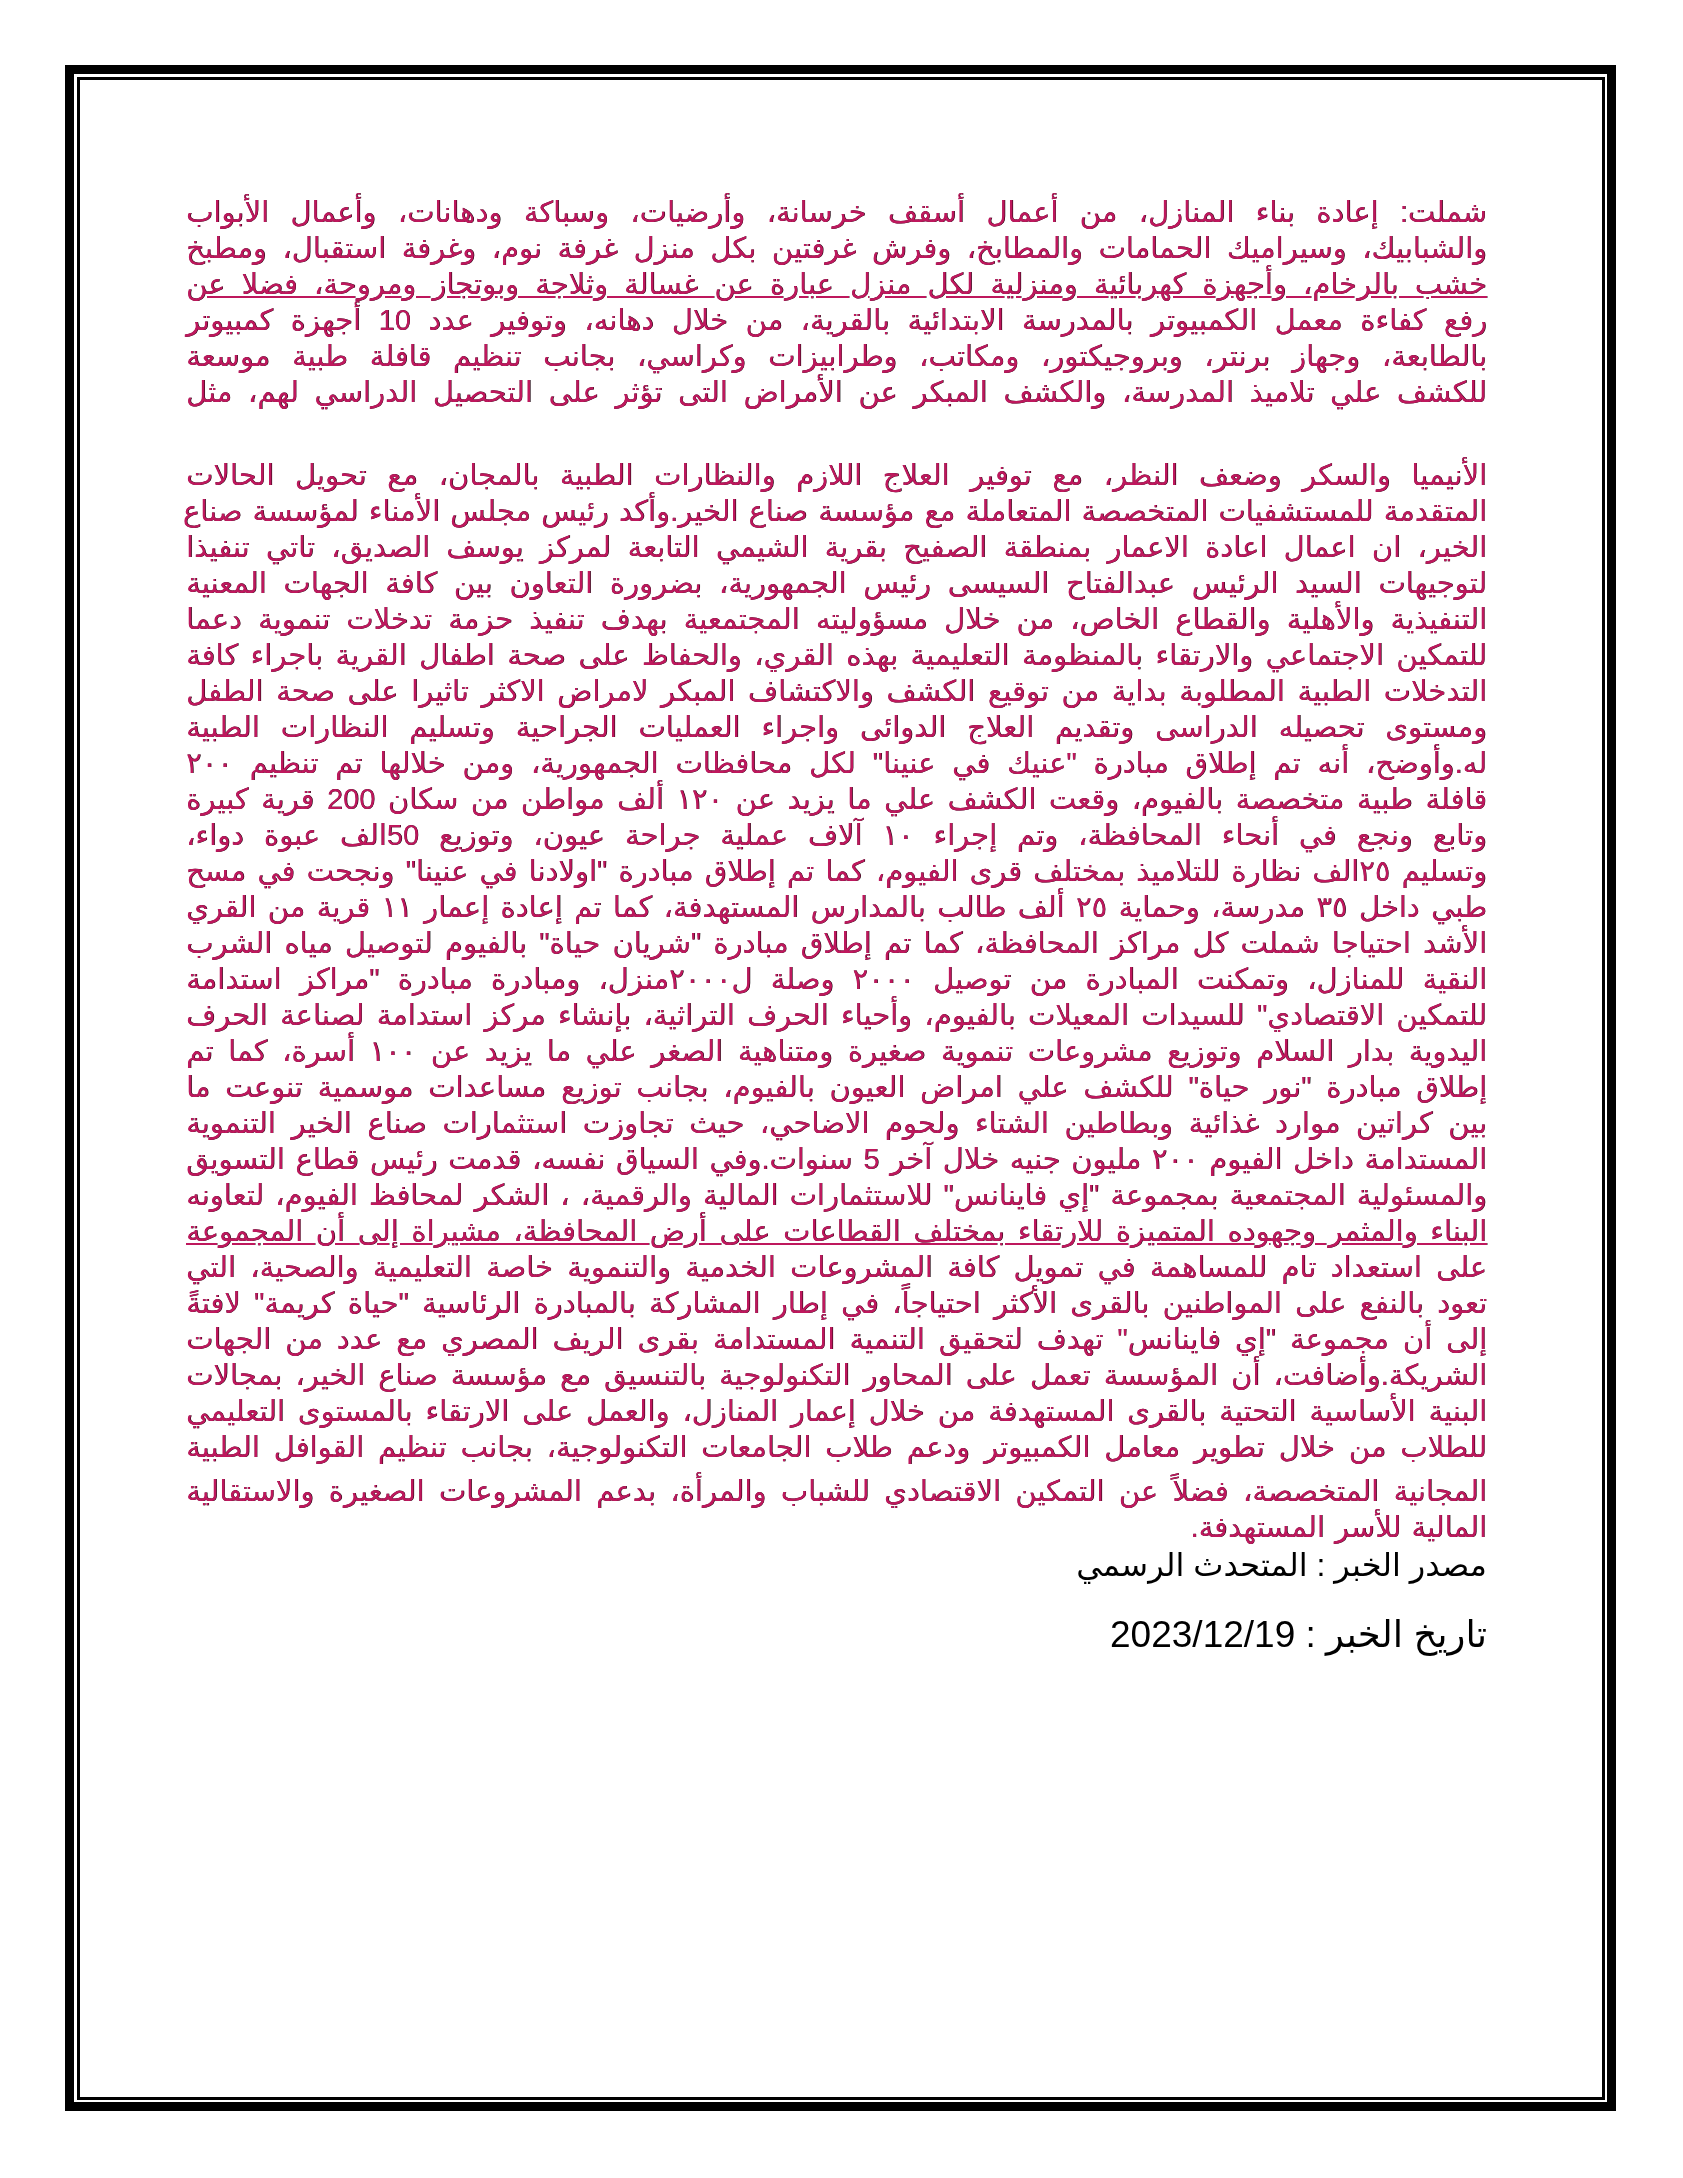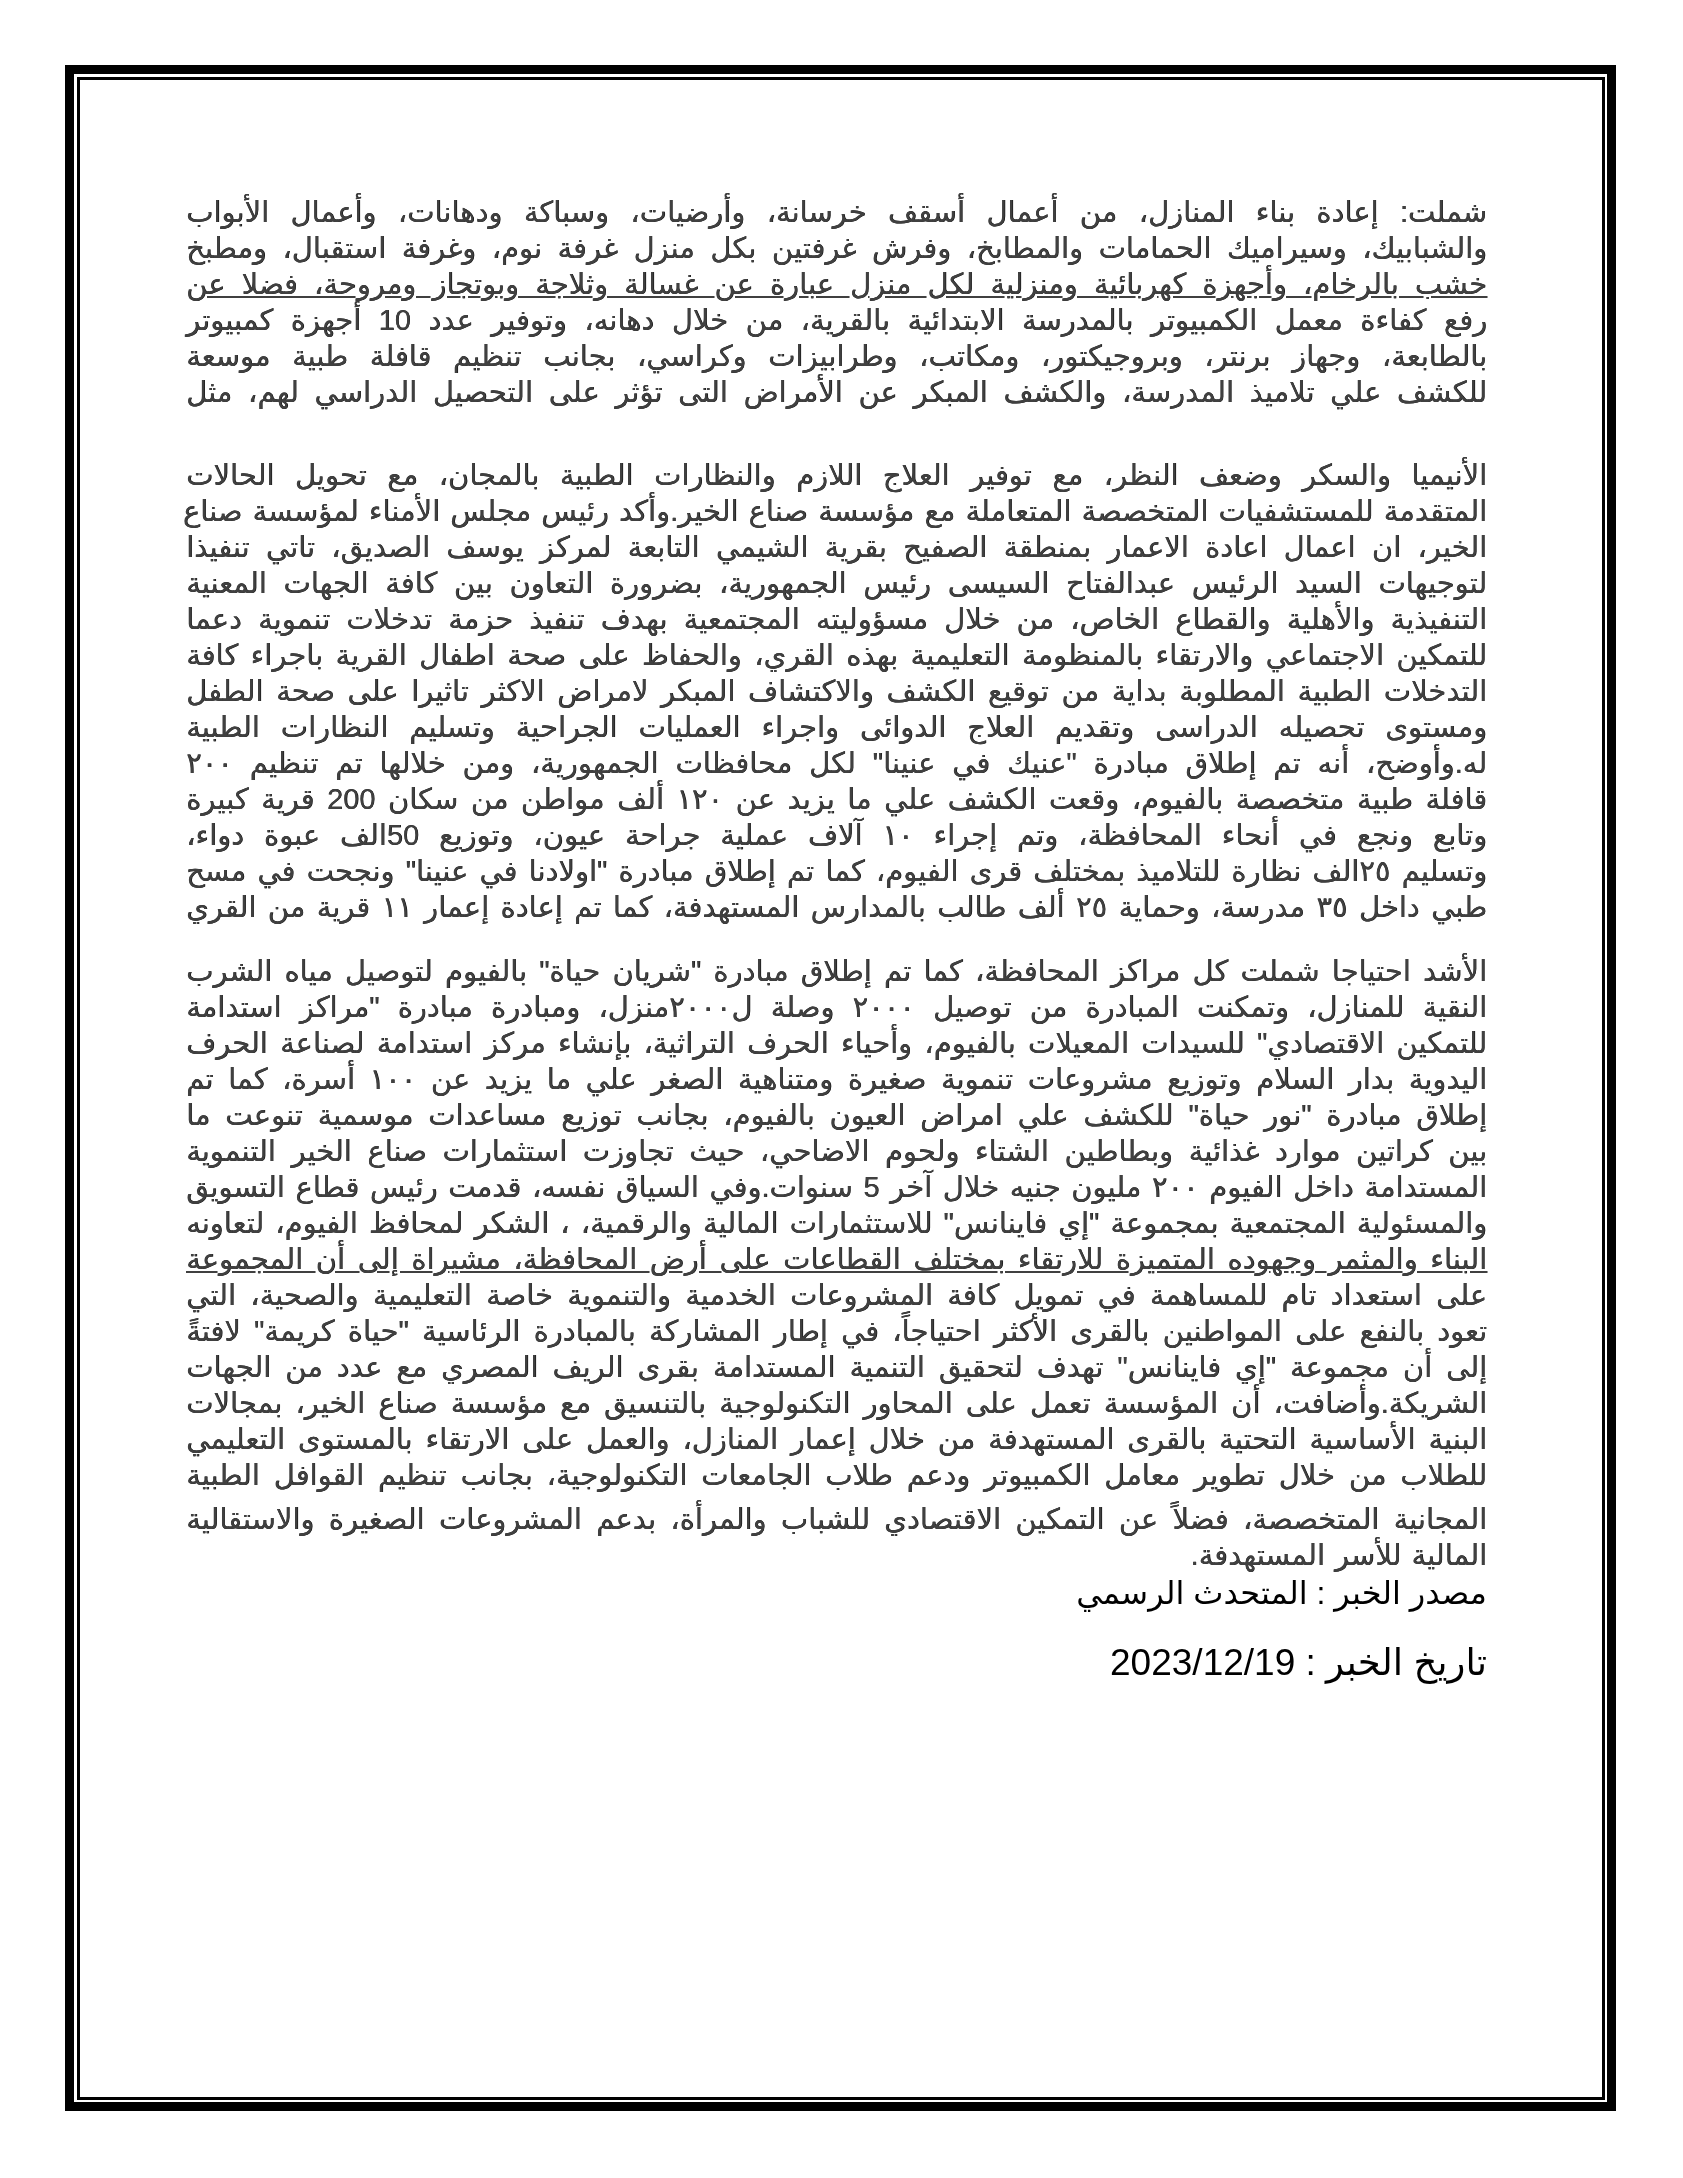--- a/index.html
+++ b/index.html
@@ -43,21 +43,21 @@
       text-align-last: right;
     }
     .body-text {
       margin: 0;
       font-size: 29px;
       line-height: 36px;
       letter-spacing: 0px;
       word-spacing: 2px;
       text-align: justify;
       text-align-last: right;
-      color: #404040;
+      color: #be185d;
       text-shadow: 0.4px 0 0 #000;
     }
     .body-text .line {
       display: block;
       text-align: justify;
       text-align-last: justify;
       white-space: nowrap;
     }
     .body-text .line.last {
       text-align-last: right;
@@ -104,21 +104,21 @@
       <span class="line" style="display: block;">لتوجيهات السيد الرئيس عبدالفتاح السيسى رئيس الجمهورية، بضرورة التعاون بين كافة الجهات المعنية</span>
       <span class="line" style="display: block;">التنفيذية والأهلية والقطاع الخاص، من خلال مسؤوليته المجتمعية بهدف تنفيذ حزمة تدخلات تنموية دعما</span>
       <span class="line" style="display: block;">للتمكين الاجتماعي والارتقاء بالمنظومة التعليمية بهذه القري، والحفاظ على صحة اطفال القرية باجراء كافة</span>
       <span class="line" style="display: block;">التدخلات الطبية المطلوبة بداية من توقيع الكشف والاكتشاف المبكر لامراض الاكثر تاثيرا على صحة الطفل</span>
       <span class="line" style="display: block;">ومستوى تحصيله الدراسى وتقديم العلاج الدوائى واجراء العمليات الجراحية وتسليم النظارات الطبية</span>
       <span class="line" style="display: block;">له.وأوضح، أنه تم إطلاق مبادرة "عنيك في عنينا" لكل محافظات الجمهورية، ومن خلالها تم تنظيم ٢٠٠</span>
       <span class="line" style="display: block;">قافلة طبية متخصصة بالفيوم، وقعت الكشف علي ما يزيد عن ١٢٠ ألف مواطن من سكان 200 قرية كبيرة</span>
       <span class="line" style="display: block;">وتابع ونجع في أنحاء المحافظة، وتم إجراء ١٠ آلاف عملية جراحة عيون، وتوزيع 50الف عبوة دواء،</span>
       <span class="line" style="display: block;">وتسليم ٢٥الف نظارة للتلاميذ بمختلف قرى الفيوم، كما تم إطلاق مبادرة "اولادنا في عنينا" ونجحت في مسح</span>
       <span class="line" style="display: block;">طبي داخل ٣٥ مدرسة، وحماية ٢٥ ألف طالب بالمدارس المستهدفة، كما تم إعادة إعمار ١١ قرية من القري</span>
-      <span class="line" style="display: block; margin-top: 28px;">الأشد احتياجا شملت كل مراكز المحافظة، كما تم إطلاق مبادرة "شريان حياة" بالفيوم لتوصيل مياه الشرب</span>
+      <span class="line" style="display: block;">الأشد احتياجا شملت كل مراكز المحافظة، كما تم إطلاق مبادرة "شريان حياة" بالفيوم لتوصيل مياه الشرب</span>
       <span class="line" style="display: block;">النقية للمنازل، وتمكنت المبادرة من توصيل ٢٠٠٠ وصلة ل٢٠٠٠منزل، ومبادرة مبادرة "مراكز استدامة</span>
       <span class="line" style="display: block;">للتمكين الاقتصادي" للسيدات المعيلات بالفيوم، وأحياء الحرف التراثية، بإنشاء مركز استدامة لصناعة الحرف</span>
       <span class="line" style="display: block;">اليدوية بدار السلام وتوزيع مشروعات تنموية صغيرة ومتناهية الصغر علي ما يزيد عن ١٠٠ أسرة، كما تم</span>
       <span class="line" style="display: block;">إطلاق مبادرة "نور حياة" للكشف علي امراض العيون بالفيوم، بجانب توزيع مساعدات موسمية تنوعت ما</span>
       <span class="line" style="display: block;">بين كراتين موارد غذائية وبطاطين الشتاء ولحوم الاضاحي، حيث تجاوزت استثمارات صناع الخير التنموية</span>
       <span class="line" style="display: block;">المستدامة داخل الفيوم ٢٠٠ مليون جنيه خلال آخر 5 سنوات.وفي السياق نفسه، قدمت رئيس قطاع التسويق</span>
       <span class="line" style="display: block;">والمسئولية المجتمعية بمجموعة "إي فاينانس" للاستثمارات المالية والرقمية، ، الشكر لمحافظ الفيوم، لتعاونه</span>
       <span class="line" style="display: block; text-decoration: underline;">البناء والمثمر وجهوده المتميزة للارتقاء بمختلف القطاعات على أرض المحافظة، مشيراة إلى أن المجموعة</span>
       <span class="line" style="display: block;">على استعداد تام للمساهمة في تمويل كافة المشروعات الخدمية والتنموية خاصة التعليمية والصحية، التي</span>
       <span class="line" style="display: block;">تعود بالنفع على المواطنين بالقرى الأكثر احتياجاً، في إطار المشاركة بالمبادرة الرئاسية "حياة كريمة" لافتةً</span>

